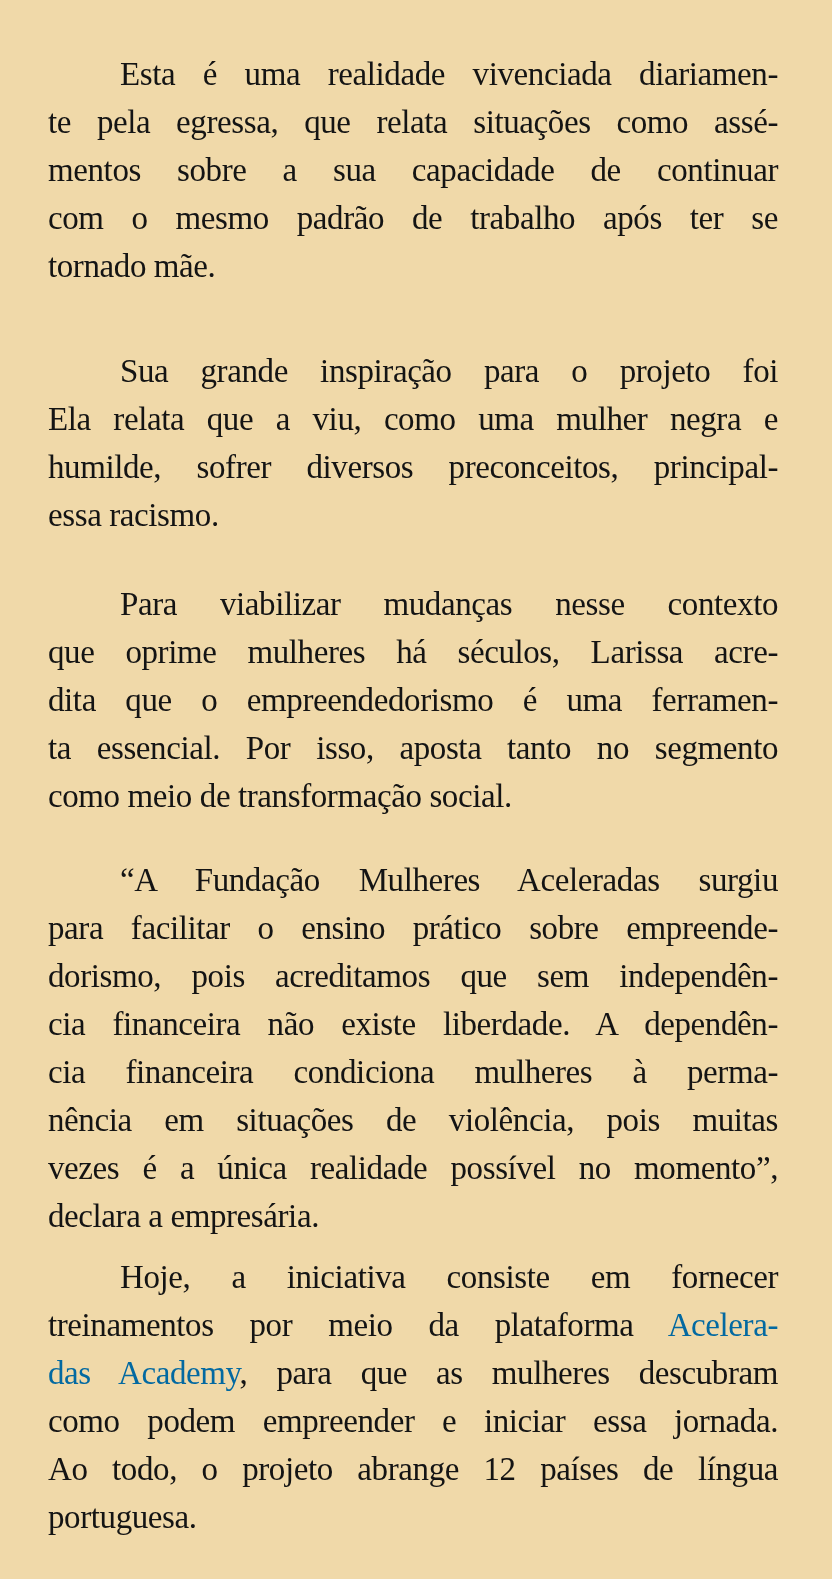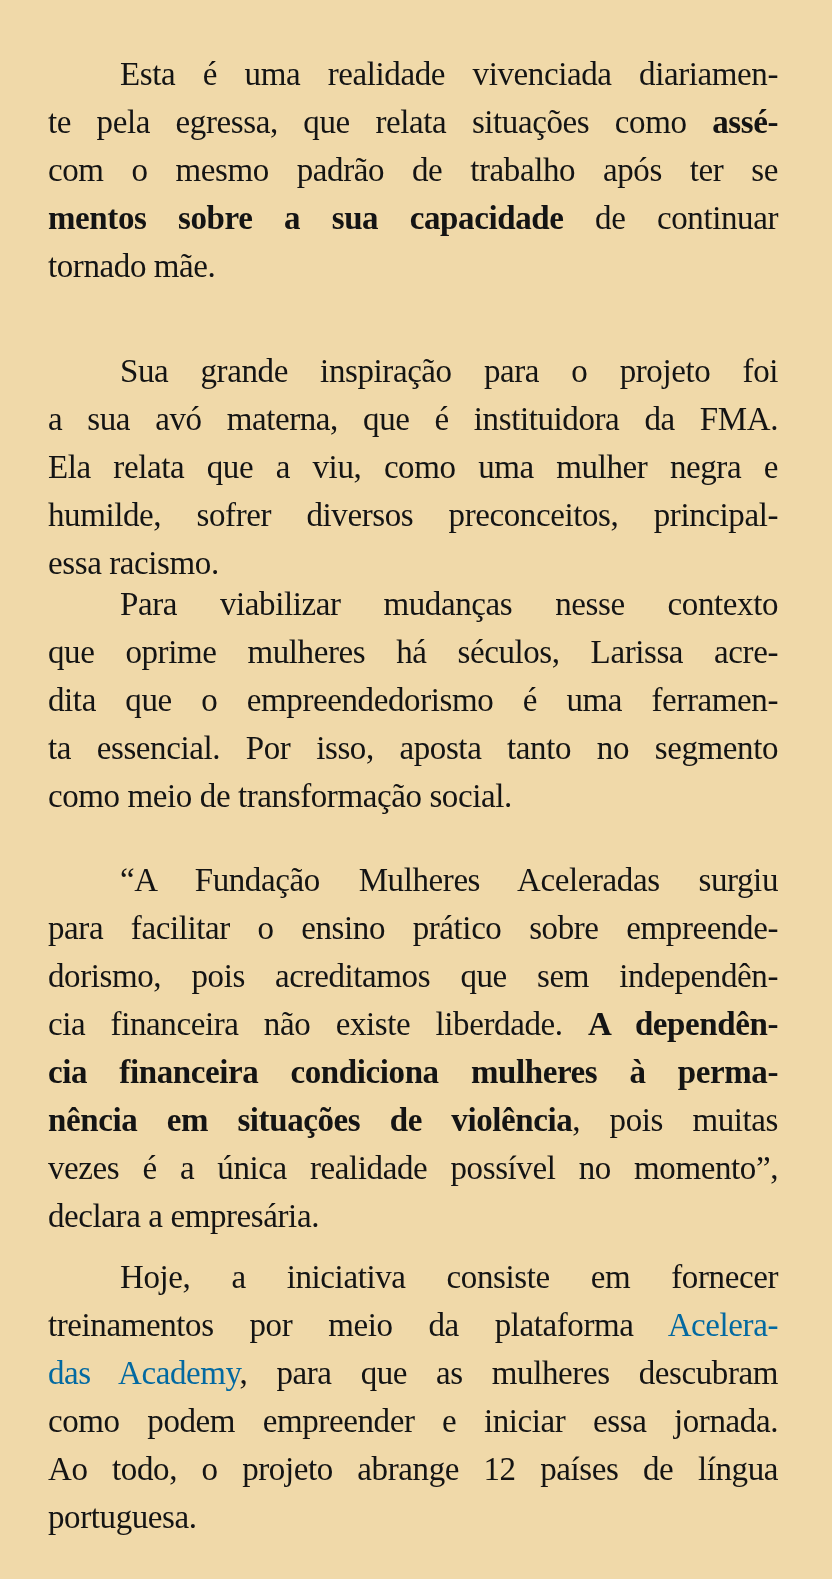--- a/index.html
+++ b/index.html
@@ -9,37 +9,36 @@
   }
   .page { position: relative; width: 832px; height: 1579px; padding-left: 16px; }
   .para { position: absolute; left: 48px; width: 730px; }
   .line {
     display: block; height: 48px; line-height: 48px; font-size: 33px;
     white-space: nowrap; text-align: justify; text-align-last: justify;
     letter-spacing: -0.4px;
   }
   .line.first { padding-left: 72px; }
   .line.last { text-align-last: left; }
-  b { font-weight: bold; }
+  b { font-weight: normal; }
   .link { color: #0369a1; }
 </style>
 </head>
 <body>
 
 <div class="page" id="page">
     <div class="para" style="top: 50px;">
       <span class="line first"><span>Esta é uma realidade vivenciada diariamen-</span></span>
       <span class="line"><span>te pela egressa, que relata situações como </span><b>assé-</b></span>
+      <span class="line"><b>mentos sobre a sua capacidade</b><span> de continuar</span></span>
       <span class="line"><span>com o mesmo padrão de trabalho após ter se</span></span>
-      <span class="line"><b>mentos sobre a sua capacidade</b><span> de continuar</span></span>
       <span class="line last"><span>tornado mãe.</span></span>
     </div>
     <div class="para" style="top: 347px;">
       <span class="line first"><span>Sua grande inspiração para o projeto foi</span></span>
-      <span class="line"><span>a sua avó materna, que é instituidora da FMA.</span></span>
       <span class="line"><span>Ela relata que a viu, como uma mulher negra e</span></span>
       <span class="line"><span>humilde, sofrer diversos preconceitos, principal-</span></span>
       <span class="line last"><span>essa racismo.</span></span>
     </div>
     <div class="para" style="top: 580px;">
       <span class="line first"><span>Para viabilizar mudanças nesse contexto</span></span>
       <span class="line"><span>que oprime mulheres há séculos, Larissa acre-</span></span>
       <span class="line"><span>dita que o empreendedorismo é uma ferramen-</span></span>
       <span class="line"><span>ta essencial. Por isso, aposta tanto no segmento</span></span>
       <span class="line last"><span>como meio de transformação social.</span></span>

